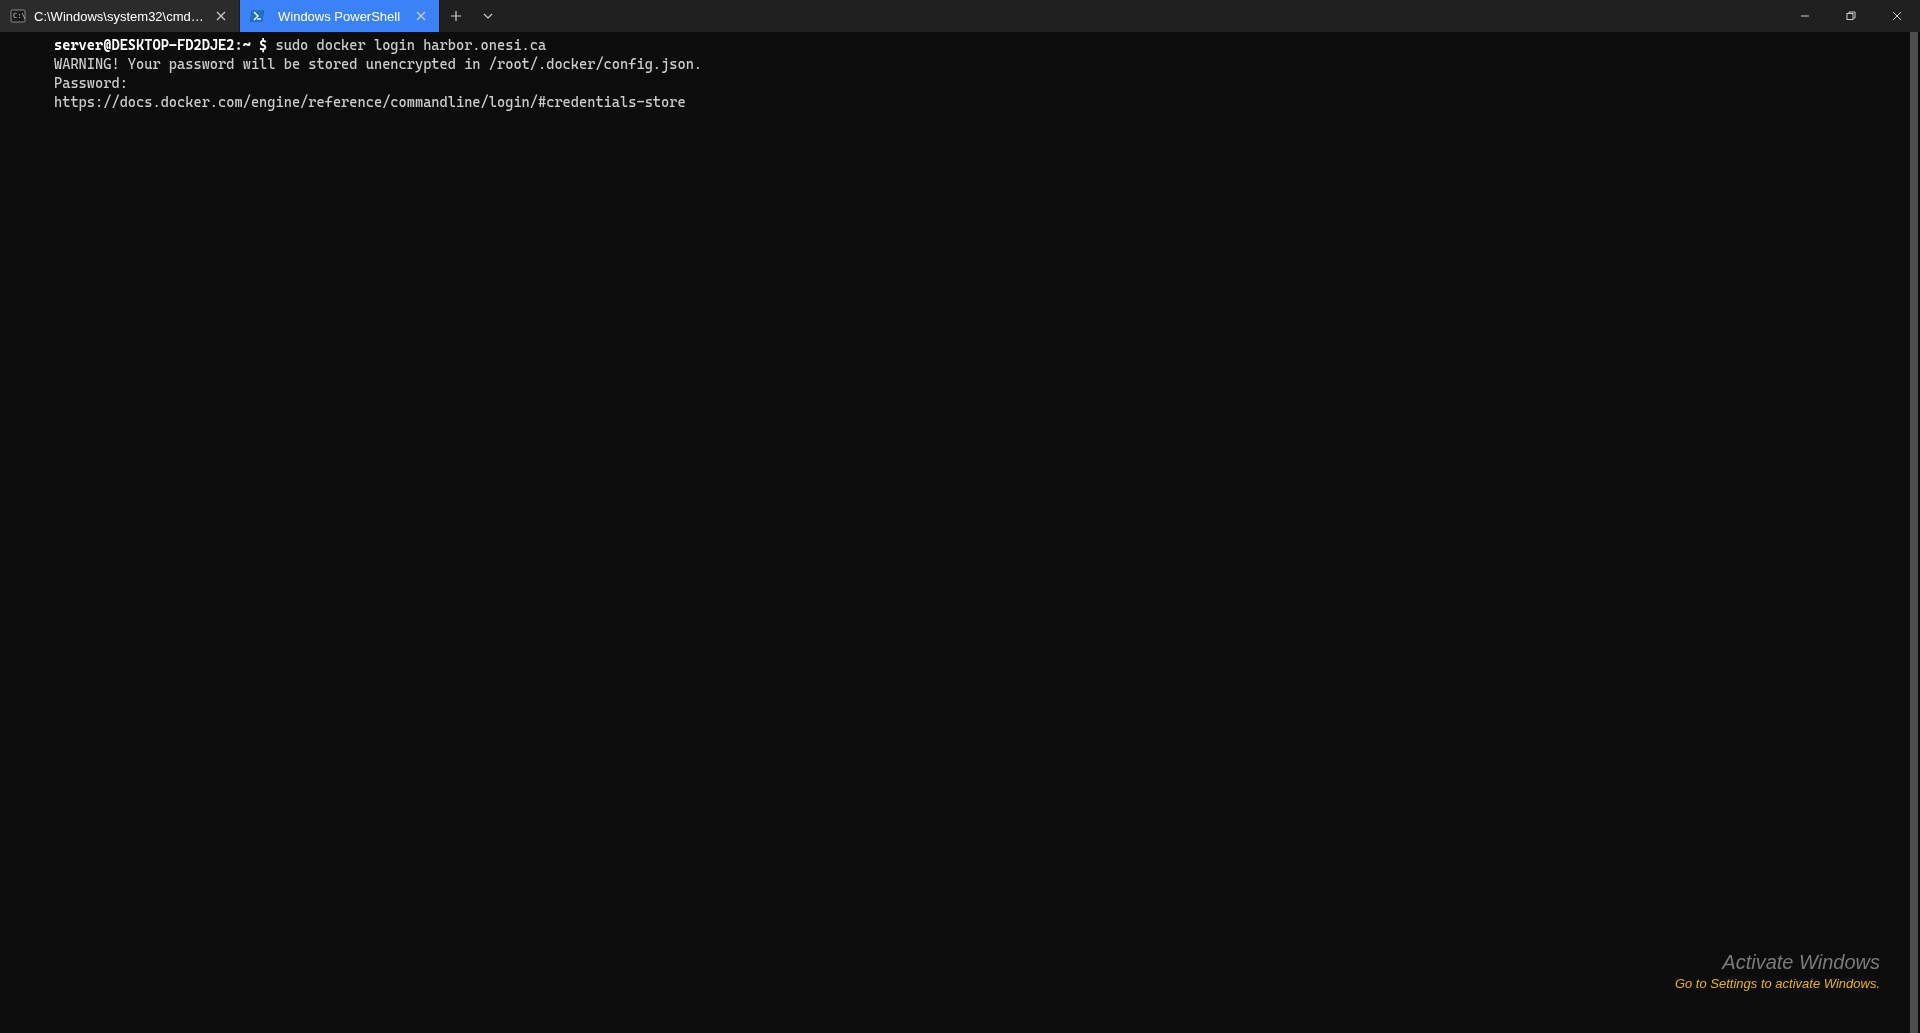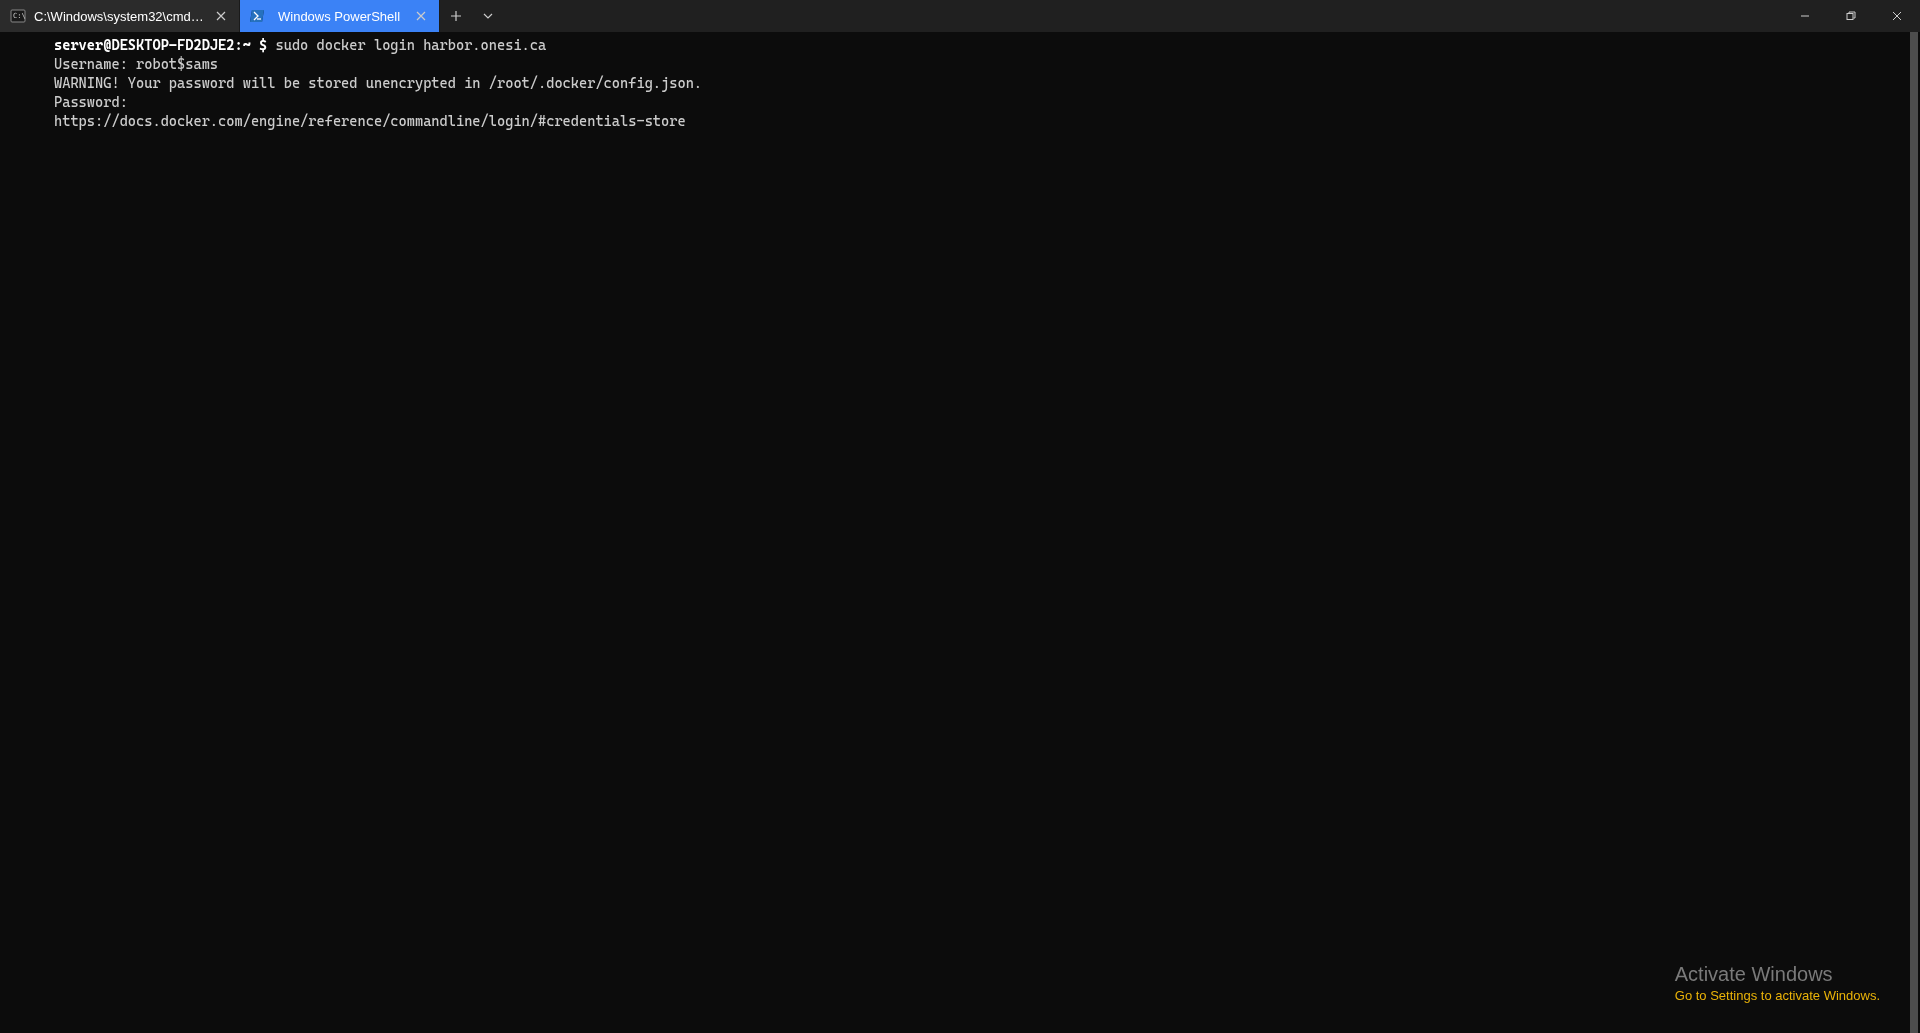--- a/index.html
+++ b/index.html
@@ -146,25 +146,26 @@
       right: 2px;
       top: 0;
       width: 8px;
       height: 100%;
       background: #4d4d4d;
       border-radius: 0;
     }
     .watermark {
       position: absolute;
       right: 40px;
-      bottom: 30px;
-      text-align: left;
+      bottom: 42px;
+      text-align: right;
       color: #6b6b6b;
       font-family: 'Segoe UI', sans-serif;
       pointer-events: none;
+      font-style: italic;
     }
     .watermark .wm-title {
       font-size: 20px;
       font-weight: 400;
       color: #7a7a7a;
     }
     .watermark .wm-sub {
       font-size: 13px;
       color: #eab308;
       margin-top: 2px;
@@ -235,21 +236,20 @@
     <div class="win-btn close">
       <svg width="10" height="10" viewBox="0 0 10 10">
           <path d="M1 1 L9 9 M9 1 L1 9" stroke="#ccc" stroke-width="1"></path>
         </svg>
     </div>
   </div>
 </div>
 
 <div class="terminal-body">
   <div class="line"><span class="bold">server@DESKTOP-FD2DJE2:</span><span class="bold">~</span><span class="bold"> $ </span><span>sudo docker login harbor.onesi.ca</span></div>
-  <div class="line">Username: robot$sams</div>
   <div class="line">WARNING! Your password will be stored unencrypted in /root/.docker/config.json.</div>
   <div class="line">Password:</div>
   <div class="line">https://docs.docker.com/engine/reference/commandline/login/#credentials-store</div>
   <div class="line"></div>
 </div>
 
 <div class="scrollbar">
   <div class="scroll-thumb"></div>
 </div>
 

